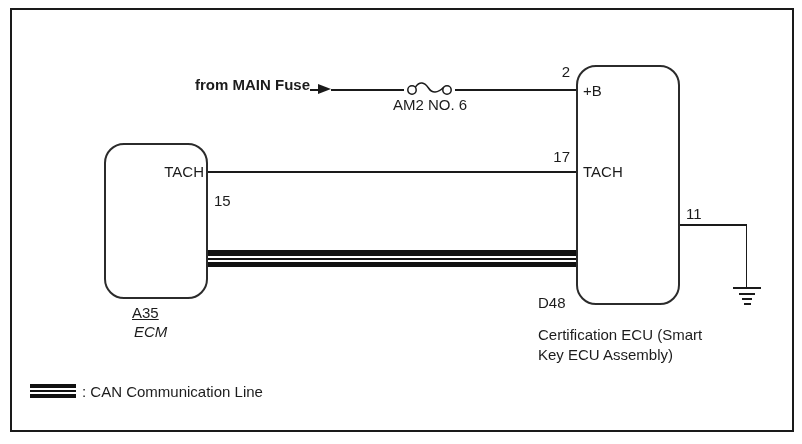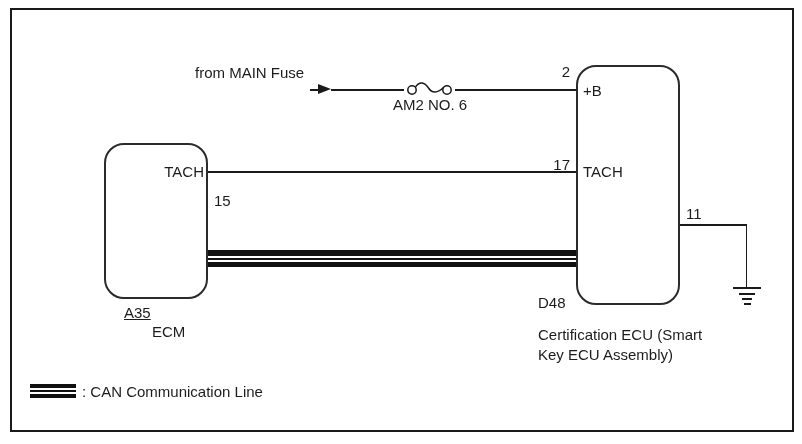--- a/index.html
+++ b/index.html
@@ -27,44 +27,44 @@
   .gnd-bar{position:absolute;background:#1a1a1a;height:2px;}
   svg{position:absolute;overflow:visible;}
 </style>
 </head>
 <body>
 
 <div id="canvas">
 
   <div class="frame"></div>
 
-  <span class="lbl" style="left:195px;top:64px;">from MAIN Fuse</span>
+  <span class="lbl" style="left:195px;top:76px;font-weight:bold;">from MAIN Fuse</span>
   <div class="wire" style="left:310px;top:89px;width:10px;height:1.5px;"></div>
   <div class="arrow" style="left:318px;top:84px;"></div>
 
   <div class="wire" style="left:331px;top:89px;width:73px;height:1.5px;"></div>
   <svg style="left:404px;top:80px;" width="51" height="20" viewBox="0 0 51 20">
     <circle cx="8" cy="10" r="4.2" fill="#fff" stroke="#1a1a1a" stroke-width="1.5"></circle>
     <circle cx="43" cy="10" r="4.2" fill="#fff" stroke="#1a1a1a" stroke-width="1.5"></circle>
     <path d="M11.5,7 C15.5,1 20.5,2 24.5,8 C28,13.5 33.5,13.5 40,7" fill="none" stroke="#1a1a1a" stroke-width="1.5"></path>
   </svg>
   <span class="lbl" style="left:393px;top:96px;">AM2 NO. 6</span>
   <div class="wire" style="left:455px;top:89px;width:121px;height:1.5px;"></div>
   <span class="lbl r" style="left:545px;top:63px;width:25px;">2</span>
 
   <div class="wire" style="left:208px;top:171px;width:368px;height:1.5px;"></div>
   <span class="lbl" style="left:214px;top:152px;margin-top:40px;">15</span>
-  <span class="lbl r" style="left:544px;top:156px;width:26px;">17</span>
+  <span class="lbl r" style="left:544px;top:148px;width:26px;">17</span>
 
   <div class="can-line" style="left:208px;top:250px;width:368px;height:17px;"></div>
 
   <div class="ecu-box" id="ecm-box"></div>
   <span class="lbl r" style="left:104px;top:163px;width:100px;">TACH</span>
-  <span class="lbl" style="left:124px;top:304px;text-decoration:underline;">A35</span>
-  <span class="lbl" style="left:152px;top:323px;">ECM</span>
+  <span class="lbl" style="left:132px;top:304px;text-decoration:underline;">A35</span>
+  <span class="lbl" style="left:134px;top:323px;font-style:italic;">ECM</span>
 
   <div class="ecu-box" id="cert-box"></div>
   <span class="lbl" style="left:583px;top:82px;">+B</span>
   <span class="lbl" style="left:583px;top:163px;">TACH</span>
   <span class="lbl" style="left:538px;top:294px;">D48</span>
   <span class="lbl" style="left:538px;top:346px;">Key ECU Assembly)</span>
   <span class="lbl" style="left:538px;top:326px;">Certification ECU (Smart</span>
 
   <div class="wire" style="left:680px;top:224px;width:67px;height:1.5px;"></div>
   <span class="lbl" style="left:686px;top:205px;">11</span>

